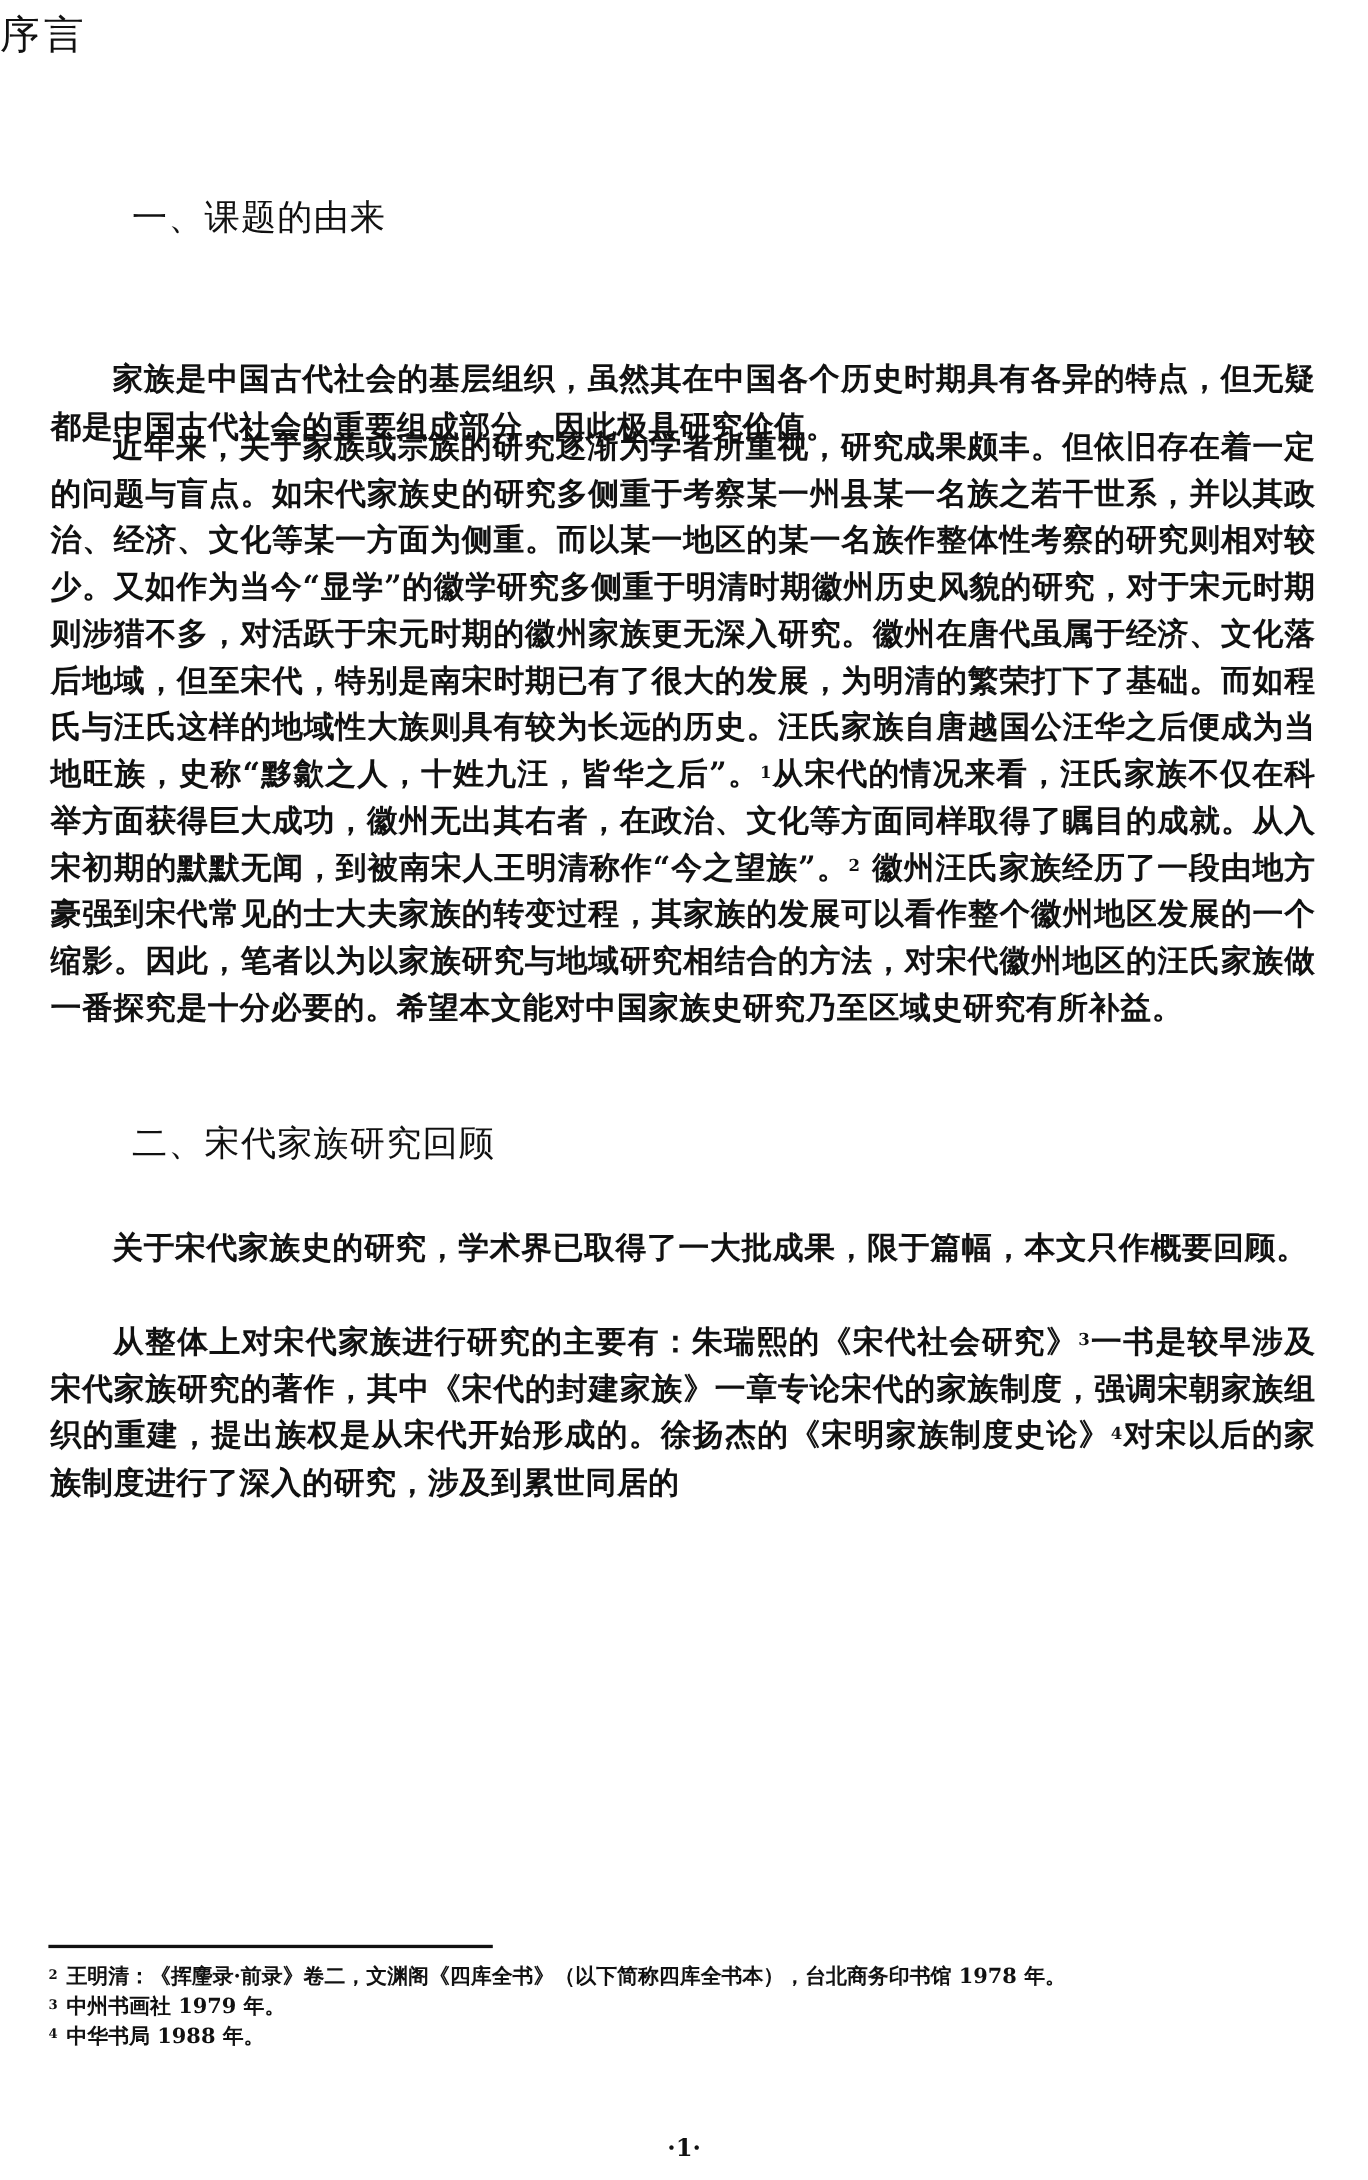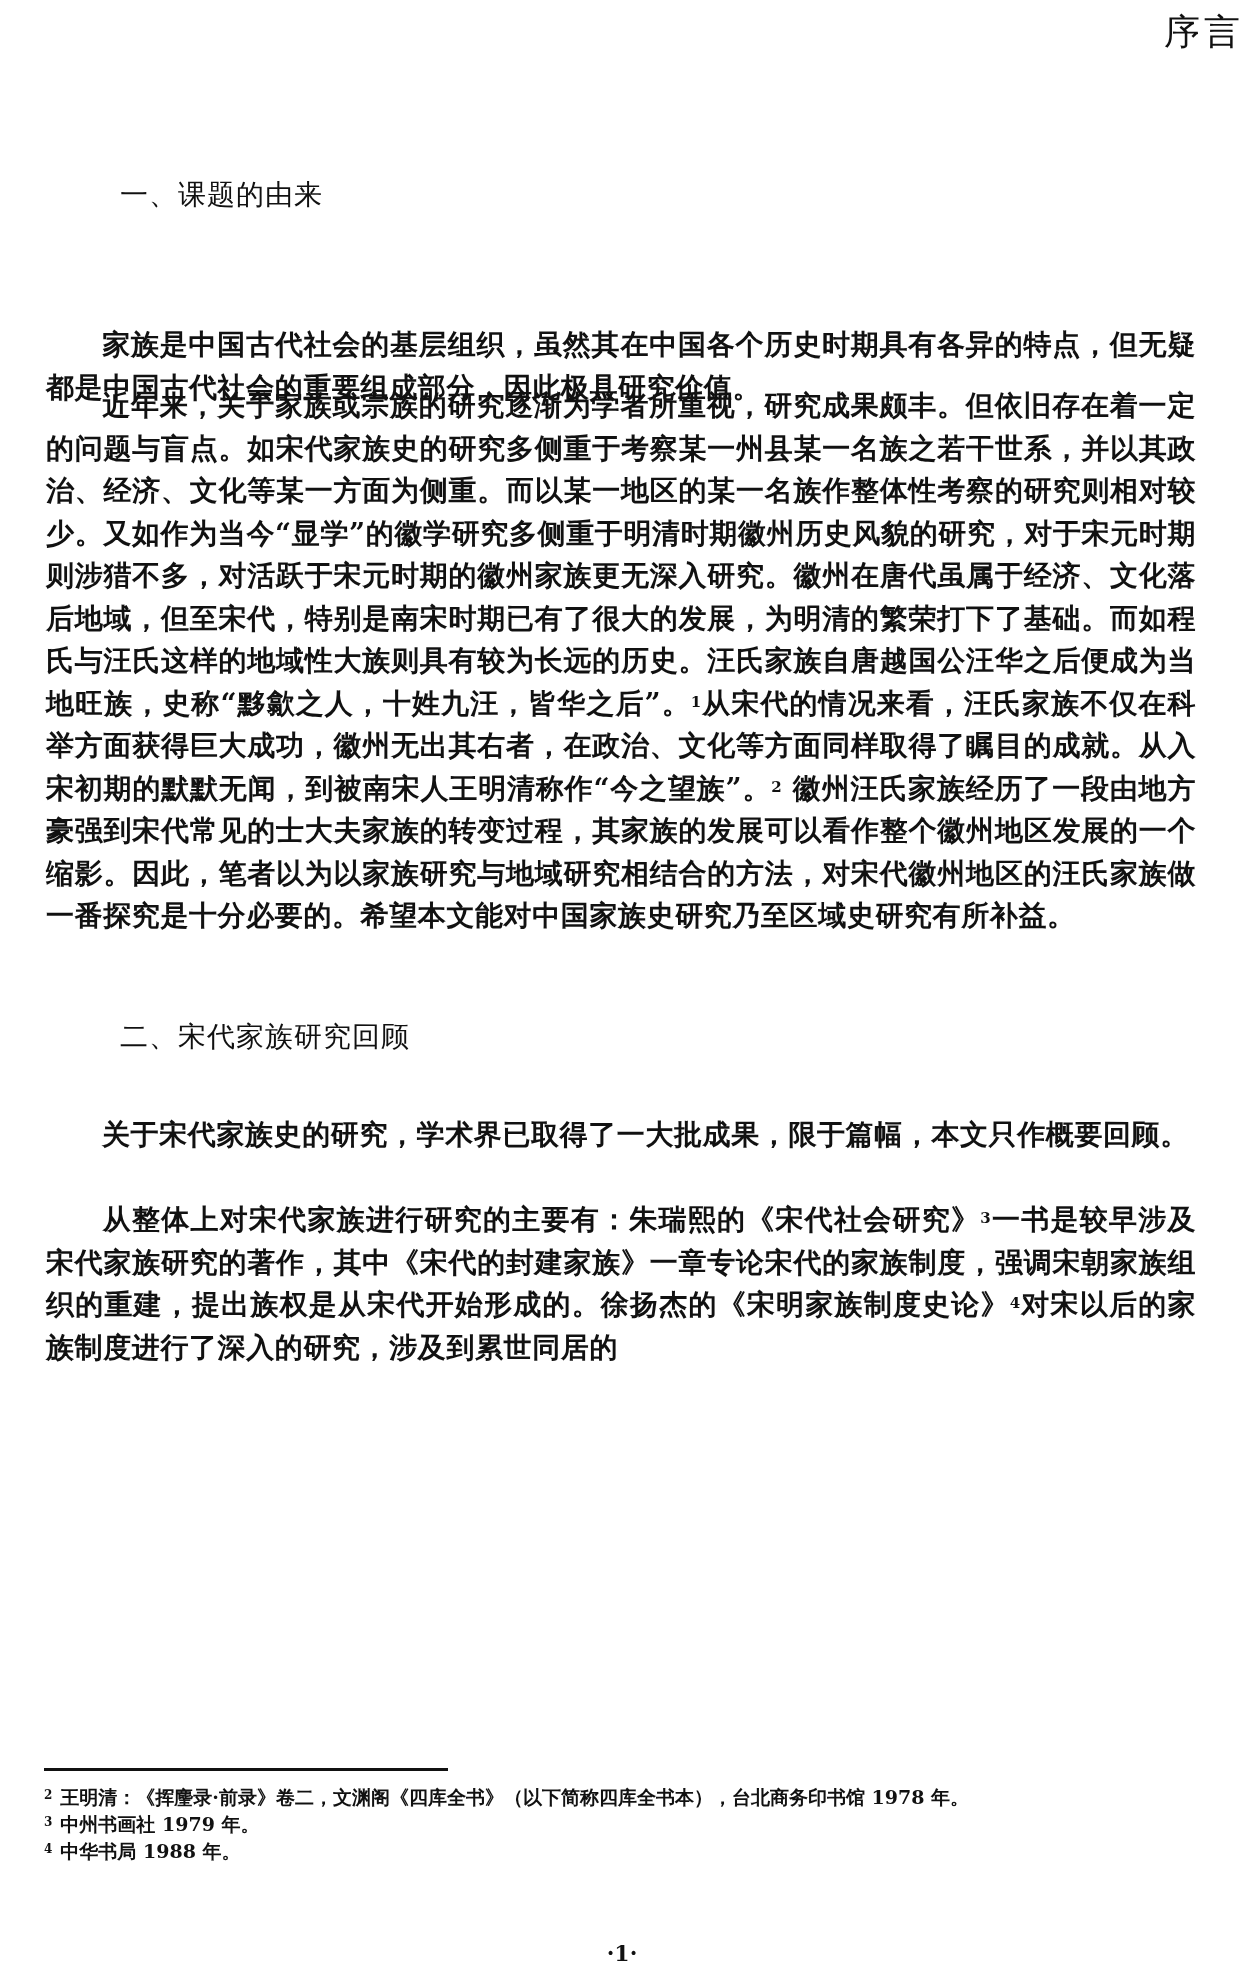--- a/index.html
+++ b/index.html
@@ -1,21 +1,21 @@
 <!DOCTYPE html>
 <html><head>
 <meta charset="utf-8">
 <style>
   html, body { margin:0; padding:0; background:#ffffff; }
   body { width:1244px; height:1982px; position:relative; overflow:hidden;
          font-family:"DejaVu Serif", "Liberation Serif", serif; color:#111; }
   .page { position:absolute; left:0; top:0; width:1244px; height:1982px; }
-  .title { position:absolute; top:8px; left:0; width:1244px; text-align:right;
+  .title { position:absolute; top:8px; left:0; width:1244px; text-align:left;
            font-size:36px; letter-spacing:4px; font-family:"DejaVu Sans", sans-serif; font-weight:400; }
-  .h2 { position:absolute; left:120px; font-size:28px; font-family:"DejaVu Sans", sans-serif; letter-spacing:1px; }
+  .h2 { position:absolute; left:120px; font-size:32px; font-family:"DejaVu Sans", sans-serif; letter-spacing:1px; }
   .para { position:absolute; left:46px; width:1150px; font-size:28px; line-height:42.5px;
           text-align:justify; text-align-last:left; letter-spacing:0.6px; font-weight:600; }
   .para .indent { display:inline-block; width:56px; }
   sup { font-size:15px; vertical-align:top; position:relative; top:-2px; }
   .rule { position:absolute; left:44px; top:1768px; width:404px; height:3px; background:#111; }
   .footnotes { position:absolute; left:44px; top:1784px; width:1160px;
                font-size:19px; line-height:27px; font-weight:700; }
   .footnotes .fn sup { font-size:12px; margin-right:8px; }
   .pagenum { position:absolute; top:1940px; left:0; width:1244px; text-align:center;
              font-size:22px; font-weight:700; }

